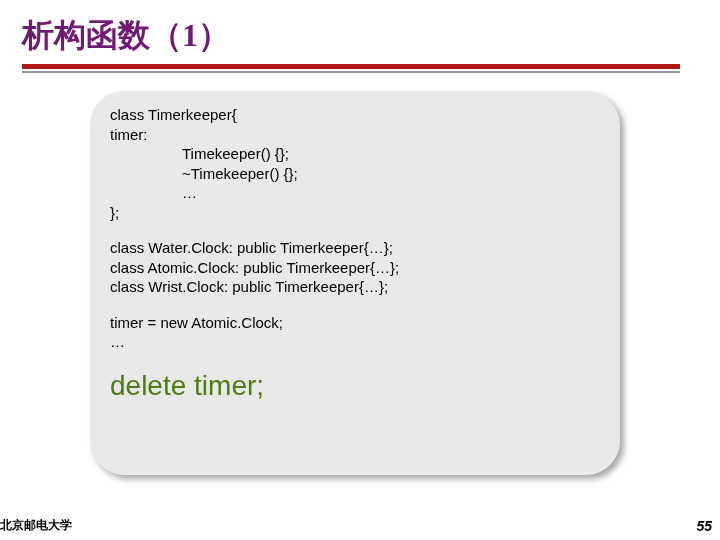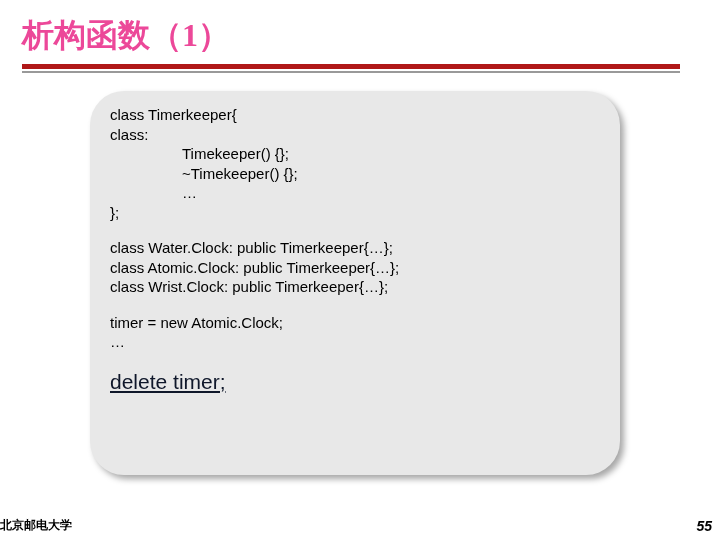--- a/index.html
+++ b/index.html
@@ -7,21 +7,21 @@
     width: 720px;
     height: 540px;
     background: #ffffff;
     font-family: "SimSun", "Microsoft YaHei", serif;
     position: relative;
     overflow: hidden;
   }
   .title {
     font-size: 32px;
     font-weight: bold;
-    color: #ec4899;
+    color: #701a75;
     padding: 14px 8px 6px 22px;
     font-family: "SimSun", "KaiTi", serif;
   }
   .underline-group {
     padding: 0 0 0 22px;
     width: 680px;
   }
   .redline {
     height: 5px;
     background: #b01818;
@@ -40,24 +40,23 @@
     box-shadow: 4px 4px 6px rgba(0,0,0,0.35);
     padding: 14px 14px 10px 20px;
     font-family: Verdana, Tahoma, sans-serif;
     font-size: 15px;
     line-height: 1.3;
     color: #000;
   }
   .code-box .indent { padding-left: 72px; }
   .code-box .sp { height: 16px; }
   .emph {
-    color: #0f172a;
-    font-size: 21px;
+    color: #4d7c0f;
+    font-size: 28px;
     font-family: Verdana, sans-serif;
-    text-decoration: underline;
   }
   .footer-uni {
     position: absolute;
     bottom: 6px;
     left: 0;
     width: 100%;
     text-align: left;
     font-size: 12px;
     font-weight: bold;
     font-family: "SimSun", serif;
@@ -77,21 +76,21 @@
 
 <div class="title">析构函数（1）</div>
 
 <div class="underline-group">
   <div class="redline"></div>
   <div class="grayline"></div>
 </div>
 
 <div class="code-box">
   <div>class Timerkeeper{</div>
-  <div>class:</div>
+  <div>timer:</div>
   <div class="indent">Timekeeper() {};</div>
   <div class="indent">~Timekeeper() {};</div>
   <div class="indent">…</div>
   <div>};</div>
   <div class="sp"></div>
   <div>class Water.Clock: public Timerkeeper{…};</div>
   <div>class Atomic.Clock: public Timerkeeper{…};</div>
   <div>class Wrist.Clock: public Timerkeeper{…};</div>
   <div class="sp"></div>
   <div>timer = new Atomic.Clock;</div>

